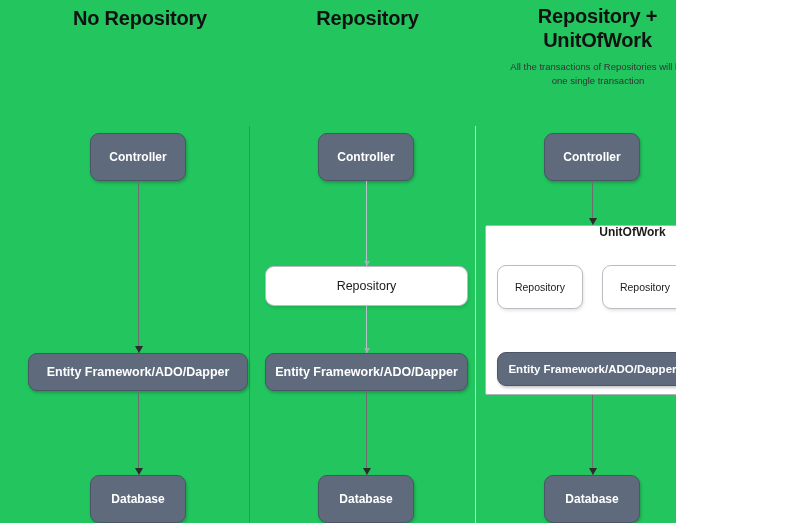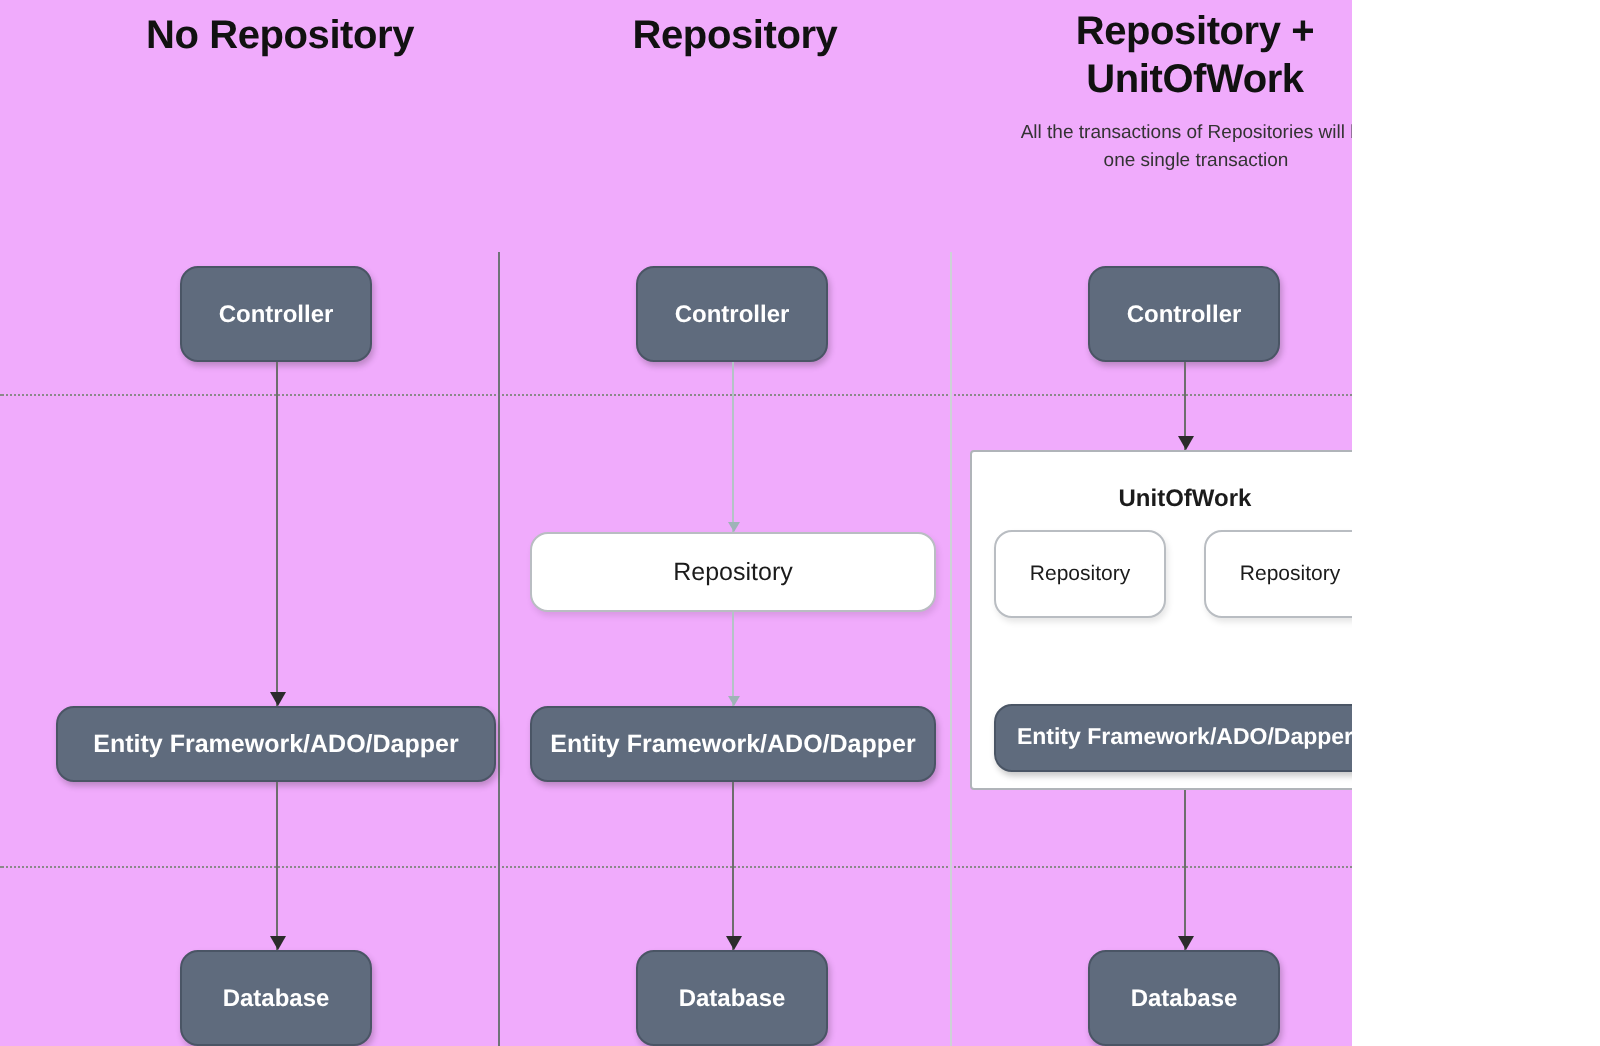--- a/index.html
+++ b/index.html
@@ -7,21 +7,21 @@
     padding: 0;
     background: #ffffff;
   }
   body {
     font-family: "Liberation Sans", sans-serif;
   }
   #stage {
     position: relative;
     width: 676px;
     height: 523px;
-    background: #f0abfc;
+    background: #22c55e;
     overflow: hidden;
   }
 
   
   .col-title {
     position: absolute;
     text-align: center;
     font-weight: bold;
     font-size: 20px;
     line-height: 24px;
@@ -201,21 +201,21 @@
   <div class="node solid" style="left:544px; top:133px; width:96px; height:48px;">
     <span>Controller</span>
   </div>
 
   <div class="conn" style="left:592px; top:181px; height:44px;">
     <div class="line"></div>
     <div class="head"></div>
   </div>
 
   <div class="group-box" style="left:485px; top:225px; width:215px; height:170px;"></div>
-  <div class="group-label" style="left:485px; top:242px; width:215px;">UnitOfWork</div>
+  <div class="group-label" style="left:485px; top:225px; width:215px;padding-left:40px;">UnitOfWork</div>
 
   <div class="node outline small" style="left:497px; top:265px; width:86px; height:44px;">
     <span>Repository</span>
   </div>
 
   <div class="node outline small" style="left:602px; top:265px; width:86px; height:44px;">
     <span>Repository</span>
   </div>
 
   <div class="node solid wide" style="left:497px; top:352px; width:191px; height:34px; font-size:11.5px;">

